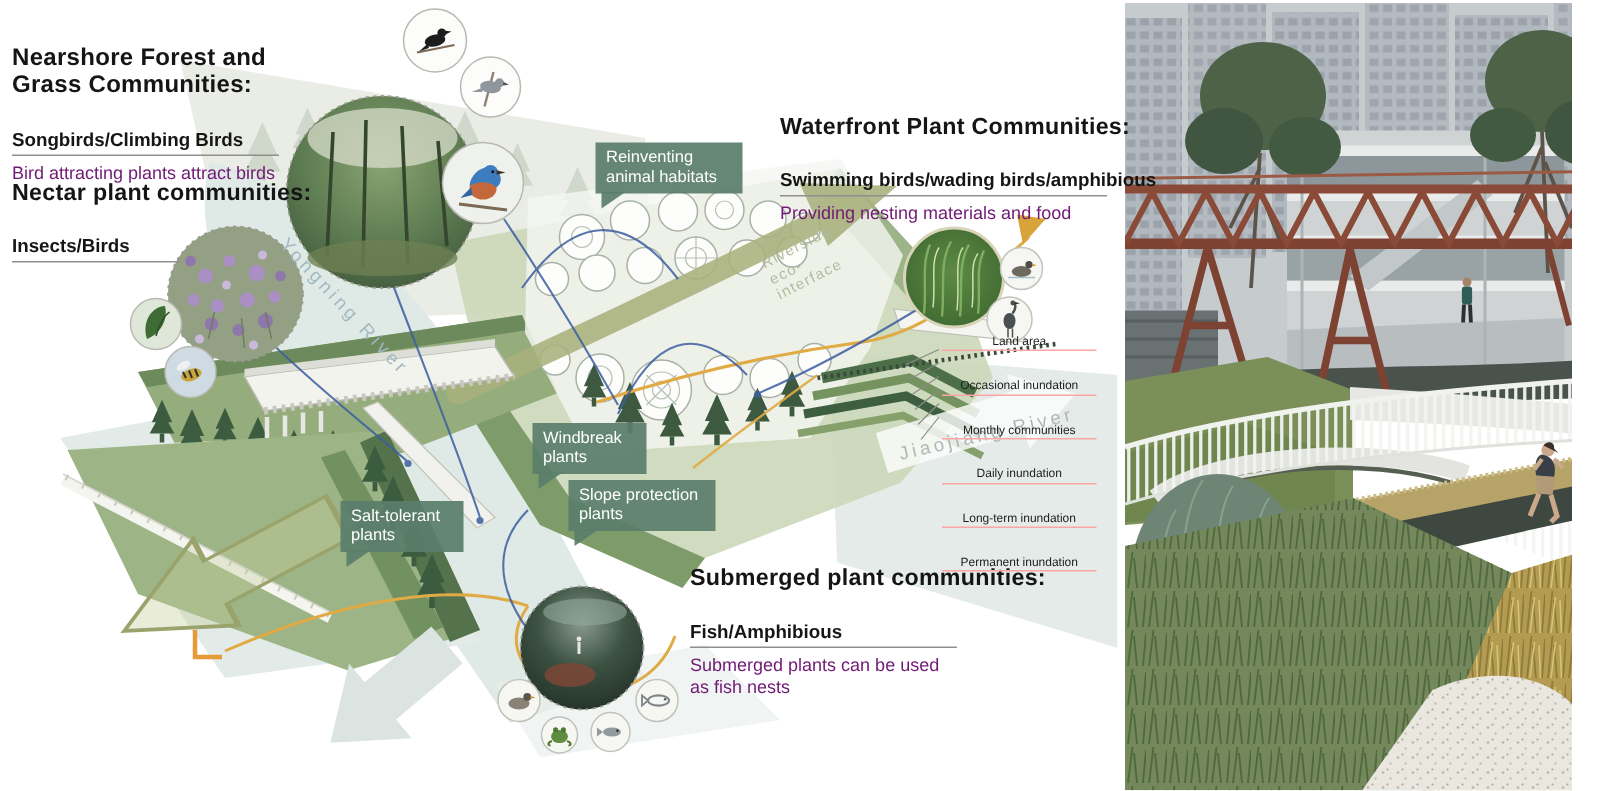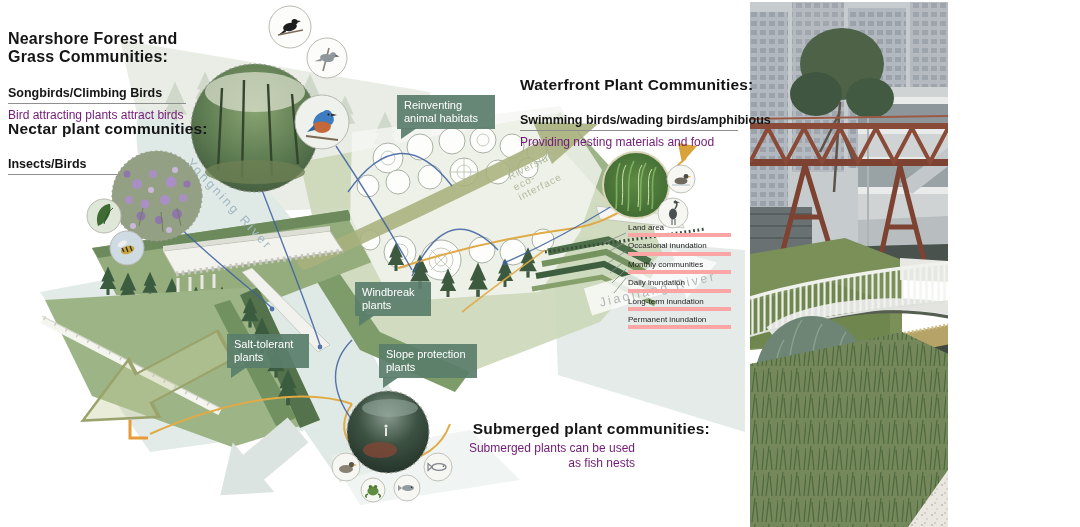--- a/index.html
+++ b/index.html
@@ -1,16 +1,16 @@
 <!DOCTYPE html>
 <html><head>
 <meta charset="utf-8">
 <style>
   html,body{margin:0;padding:0;background:#fff;}
-  #canvas{position:relative;width:948px;height:527px;background:#fff;overflow:hidden;
+  #canvas{position:relative;width:1048px;height:527px;background:#fff;overflow:hidden;
           font-family:"Liberation Sans",sans-serif;}
   svg{display:block;}
   .abs{position:absolute;}
   
   .ann{position:absolute;color:#151515;z-index:5;}
   .ann .t{font-weight:bold;font-size:16px;line-height:1.12;letter-spacing:.2px;}
   .ann .s{font-weight:bold;font-size:12.5px;margin-top:20px;padding-bottom:3px;border-bottom:1px solid #8f8f8f;}
   .ann .d{font-size:12px;margin-top:4px;line-height:1.25;color:#701a75;}
   
   .co{position:absolute;color:#fff;font-size:11px;line-height:1.18;padding:4px 7px;z-index:6;}
@@ -20,22 +20,22 @@
       border-top:11px solid rgba(90,126,108,.93);border-right:16px solid transparent;}
   .co-gray.tailL::before{content:"";position:absolute;left:-9px;top:55%;width:0;height:0;
       border-right:10px solid rgba(106,128,119,.93);border-top:4px solid transparent;border-bottom:8px solid transparent;}
   
   .river{position:absolute;z-index:4;white-space:nowrap;font-size:12.5px;letter-spacing:2.5px;}
   .r-yong{color:#a2b9c3;transform:rotate(47deg);transform-origin:left top;}
   .r-jiao{color:#b2b7b5;transform:rotate(-13deg);transform-origin:left top;}
   .r-side{color:#b1bb9f;transform:rotate(-27deg);transform-origin:left top;font-size:10px;letter-spacing:1px;line-height:1.15;white-space:normal;width:70px;}
   
   .legend{position:absolute;left:628px;top:224px;z-index:6;}
-  .legend .li{font-size:8px;color:#1d1d1d;width:103px;border-bottom:4px solid #fca5a5;
-              padding-bottom:1px;margin-bottom:5px;line-height:1.05;}
+  .legend .li{font-size:8px;color:#1d1d1d;width:103px;border-bottom:1px solid #fca5a5;
+              padding-bottom:1px;margin-bottom:19px;line-height:1.05;text-align:center;}
 </style>
 </head>
 <body>
 
 <div id="canvas">
 
   <svg class="abs" style="left:0;top:0;" width="745" height="527" viewBox="0 0 745 527">
     <defs>
       <g id="conif">
         <path d="M0,-13 L4.5,-3 L-4.5,-3 Z"></path>
@@ -515,35 +515,36 @@
     <div class="t" style="font-size:15.5px;">Nectar plant communities:</div>
     <div class="s" style="width:112px;">Insects/Birds</div>
   </div>
 
   <div class="ann" style="left:520px;top:66px;width:250px;">
     <div class="t" style="font-size:15.5px;white-space:nowrap;margin-top:10px;">Waterfront Plant Communities:</div>
     <div class="s" style="width:218px;white-space:nowrap;">Swimming birds/wading birds/amphibious</div>
     <div class="d">Providing nesting materials and food</div>
   </div>
 
-  <div class="ann" style="left:460px;top:420px;width:250px;text-align:right;">
+  <div class="ann" style="left:460px;top:377px;width:250px;">
     <div class="t" style="font-size:15.5px;white-space:nowrap;">Submerged plant communities:</div>
+    <div class="s" style="width:178px;">Fish/Amphibious</div>
     <div class="d" style="width:175px;">Submerged plants can be used as fish nests</div>
   </div>
 
   <div class="co co-green tail" style="left:355px;top:282px;width:62px;">
     <span>Windbreak plants</span>
   </div>
   <div class="co co-green tail" style="left:397px;top:95px;width:84px;">
     <span>Reinventing animal habitats</span>
   </div>
   <div class="co co-green tail" style="left:227px;top:334px;width:68px;">
     <span>Salt-tolerant plants</span>
   </div>
-  <div class="co co-green tail" style="left:379px;top:344px;width:84px;">
+  <div class="co co-green tail" style="left:379px;top:320px;width:84px;">
     <span>Slope protection plants</span>
   </div>
 
   <div class="river r-yong" style="left:194px;top:156px;">
     <span>Yongning River</span>
   </div>
   <div class="river r-jiao" style="left:598px;top:296px;">
     <span>Jiaojiang River</span>
   </div>
   <div class="river r-side" style="left:506px;top:172px;">

